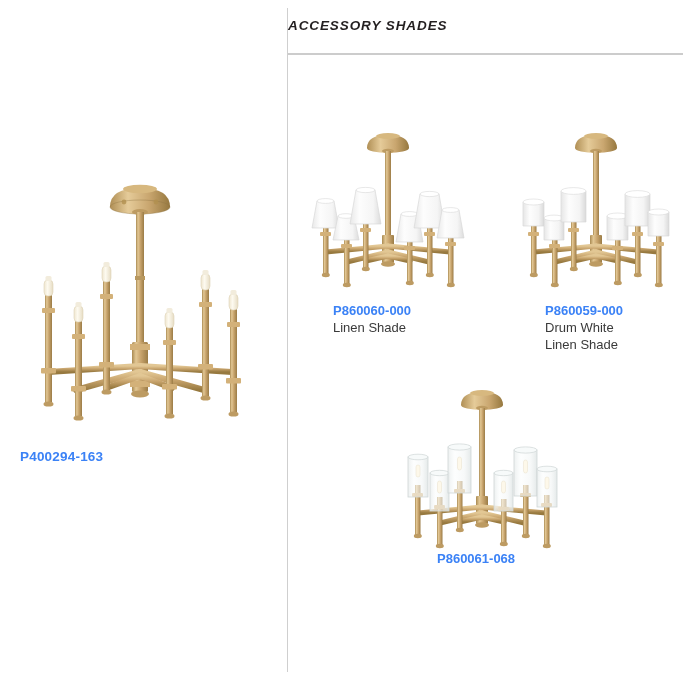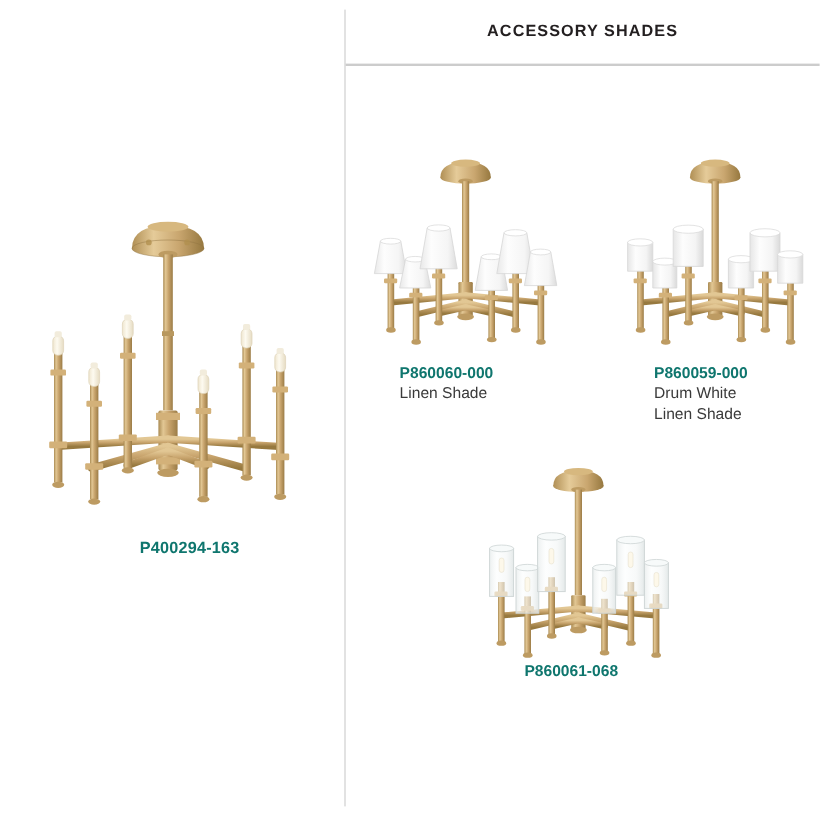--- a/index.html
+++ b/index.html
@@ -19,32 +19,33 @@
     background:#cfcfcf;
   }
   .h-rule{
     position:absolute;left:288px;top:53px;width:395px;height:2px;
     background:#cccccc;
   }
 
   
   .header-title{
     position:absolute;left:288px;top:18px;width:395px;
-    text-align:center;
+    text-align:left;
     font-size:13.5px;font-weight:bold;letter-spacing:.9px;
     color:#231f20;
+    font-style:italic;
   }
 
   
   .caption{position:absolute;line-height:17px;}
-  .caption .sku{font-size:13px;font-weight:bold;color:#0f766e;display:block;}
+  .caption .sku{font-size:13px;font-weight:bold;color:#3b82f6;display:block;}
   .caption .desc{font-size:13px;font-weight:normal;color:#3a3a3a;display:block;}
   .caption.center{text-align:center;}
 
-  #cap-main{left:43px;top:448px;width:230px;text-align:center;}
+  #cap-main{left:20px;top:448px;width:230px;text-align:left;}
   #cap-main .sku{font-size:13.5px;letter-spacing:.2px;}
   #cap-tapered{left:333px;top:302px;width:190px;}
   #cap-drum{left:545px;top:302px;width:190px;}
   #cap-glass{left:437px;top:550px;width:220px;}
 
   
   .fixture{position:absolute;}
   .fixture svg{display:block;overflow:visible;}
 
   #fx-main{left:14px;top:176px;}

